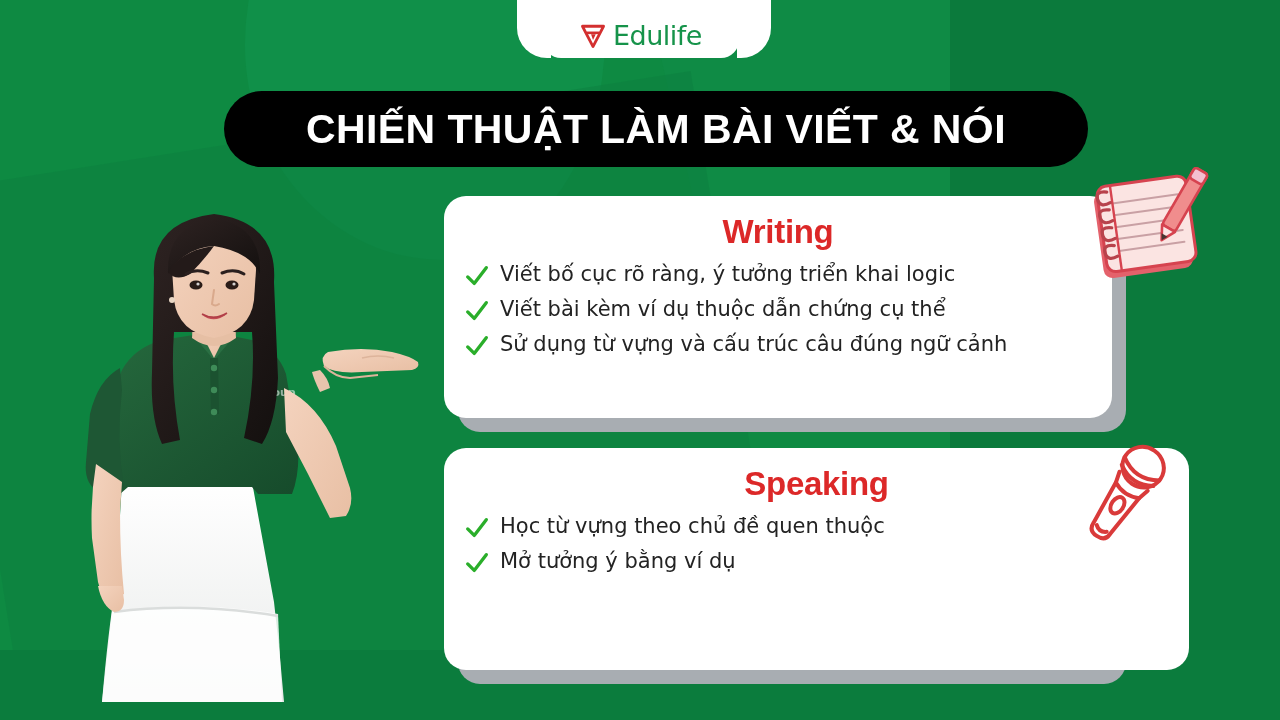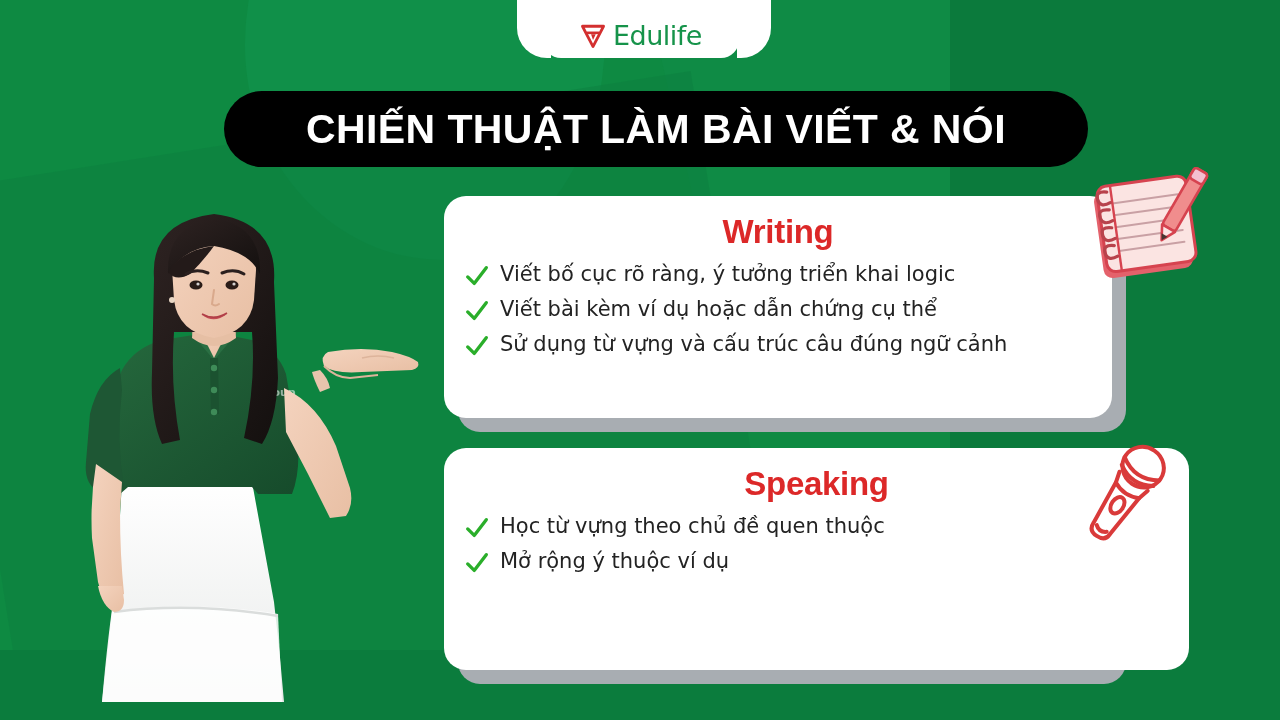--- a/index.html
+++ b/index.html
@@ -297,21 +297,21 @@
       <div class="bullet">
         <svg class="check-icon" viewBox="0 0 28 28">
           <path d="M4 15 L11 22 L24 5" fill="none" stroke="#2AAE2A" stroke-width="3.6" stroke-linecap="round" stroke-linejoin="round"></path>
         </svg>
         <span class="bullet-text">Viết bố cục rõ ràng, ý tưởng triển khai logic</span>
       </div>
       <div class="bullet">
         <svg class="check-icon" viewBox="0 0 28 28">
           <path d="M4 15 L11 22 L24 5" fill="none" stroke="#2AAE2A" stroke-width="3.6" stroke-linecap="round" stroke-linejoin="round"></path>
         </svg>
-        <span class="bullet-text">Viết bài kèm ví dụ hoặc dẫn chứng cụ thể</span>
+        <span class="bullet-text">Viết bài kèm ví dụ thuộc dẫn chứng cụ thể</span>
       </div>
       <div class="bullet">
         <svg class="check-icon" viewBox="0 0 28 28">
           <path d="M4 15 L11 22 L24 5" fill="none" stroke="#2AAE2A" stroke-width="3.6" stroke-linecap="round" stroke-linejoin="round"></path>
         </svg>
         <span class="bullet-text">Sử dụng từ vựng và cấu trúc câu đúng ngữ cảnh</span>
       </div>
     </div>
   </div>
 
@@ -349,21 +349,21 @@
       <div class="bullet">
         <svg class="check-icon" viewBox="0 0 28 28">
           <path d="M4 15 L11 22 L24 5" fill="none" stroke="#2AAE2A" stroke-width="3.6" stroke-linecap="round" stroke-linejoin="round"></path>
         </svg>
         <span class="bullet-text">Học từ vựng theo chủ đề quen thuộc</span>
       </div>
       <div class="bullet">
         <svg class="check-icon" viewBox="0 0 28 28">
           <path d="M4 15 L11 22 L24 5" fill="none" stroke="#2AAE2A" stroke-width="3.6" stroke-linecap="round" stroke-linejoin="round"></path>
         </svg>
-        <span class="bullet-text">Mở rộng ý thuộc ví dụ</span>
+        <span class="bullet-text">Mở tưởng ý bằng ví dụ</span>
       </div>
     </div>
   </div>
 
   <svg class="doodle-mic" viewBox="0 0 100 120">
     <g transform="rotate(34 50 60)" fill="none" stroke="#D93A3A" stroke-width="4" stroke-linecap="round" stroke-linejoin="round">
       <ellipse cx="50" cy="24" rx="21" ry="20"></ellipse>
       <path d="M29 26 q21 14 42 0"></path>
       <path d="M31 34 q19 12 38 0"></path>
       <path d="M33 41 L36 52 q14 7 28 0 L67 41"></path>

